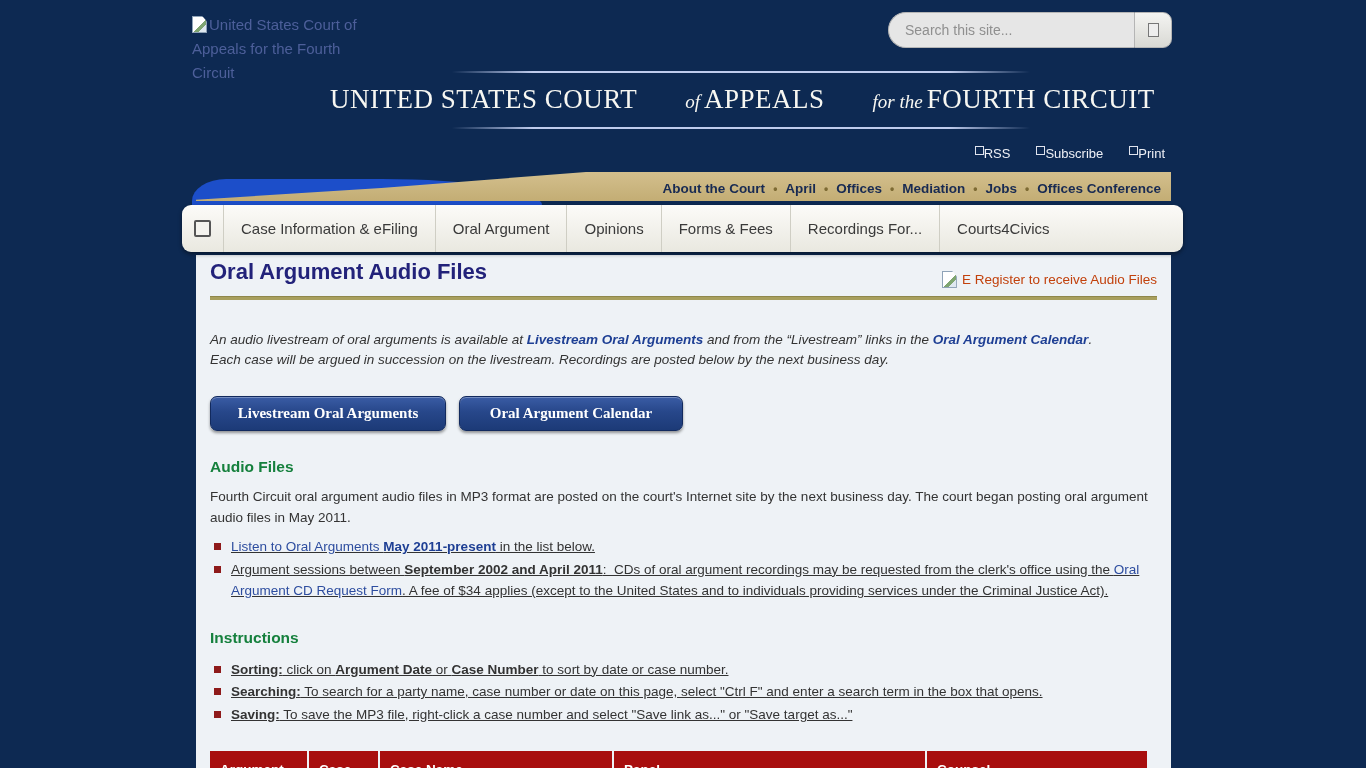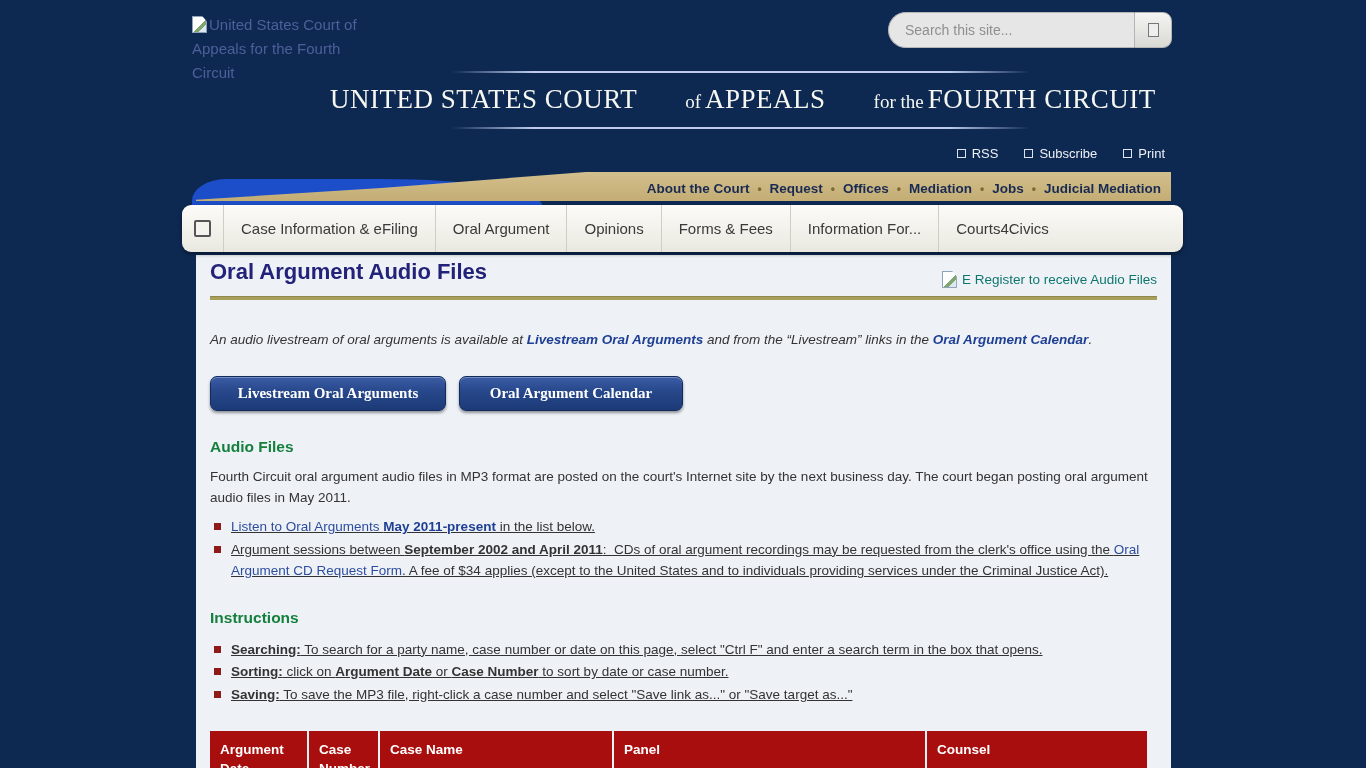--- a/index.html
+++ b/index.html
@@ -18,24 +18,24 @@
   .search input::placeholder { color:#8f8f8f; }
   .search button { width:38px; height:36px; border:1px solid #b5b5b5; border-radius:0 9px 9px 0;
     background:linear-gradient(#f4f4f2,#d9d9d4); cursor:pointer; display:flex; align-items:center; justify-content:center; }
   .search-glyph { display:inline-block; width:11px; height:14px; border:1px solid #777; background:#eee; }
 
   .banner-line { position:absolute; left:452px; width:578px; height:2px;
     background:linear-gradient(90deg,rgba(190,205,240,0) 0%,rgba(200,212,245,.95) 14%,rgba(200,212,245,.95) 86%,rgba(190,205,240,0) 100%); }
   .banner-line.top { top:71px; } .banner-line.bottom { top:127px; }
   .banner { position:absolute; left:330px; top:84px; width:810px; text-align:center; white-space:nowrap;
     color:#f7f7f2; font-family:"Liberation Serif", serif; font-size:27px; letter-spacing:.5px; }
-  .banner .sm { font-size:19px; letter-spacing:0; padding:0 4px;margin-left:44px; }
+  .banner .sm { font-size:19px; font-style:italic; letter-spacing:0; padding:0 4px;margin-left:44px; }
 
   .utility { position:absolute; top:146px; right:201px; color:#eef0f6; font-size:13px; display:flex; gap:26px; }
-  .utility a { color:#eef0f6; text-decoration:none; display:flex; align-items:center; gap:6px; }
+  .utility a { color:#eef0f6; text-decoration:none; display:flex; gap:0; }
   .box-glyph { display:inline-block; width:9px; height:9px; border:1px solid #dfe3ee; background:transparent; }
 
   
   .blue-swoosh { position:absolute; left:192px; top:179px; width:350px; height:28px; background:#1c4ec9; z-index:1;
     border-top-left-radius:34px 22px; border-top-right-radius:160px 26px; }
   .gold-band { position:absolute; left:196px; top:172px; width:975px; height:29px; z-index:2;
     background:linear-gradient(#d3bf8d,#c3ad74); clip-path:polygon(0 96%,19% 55%,40% 0,100% 0,100% 100%,0 100%); }
   .topnav { position:absolute; right:10px; bottom:5px; font-size:13.5px; font-weight:bold; color:#182a52; white-space:nowrap; }
   .topnav a { color:#182a52; text-decoration:none; }
   .topnav .sep { color:#7d6a33; padding:0 8px; font-size:12px; }
@@ -46,21 +46,21 @@
     display:flex; align-items:stretch; overflow:hidden; }
   .mainnav .tab { display:flex; align-items:center; padding:5px 17px; font-size:15px; color:#3a3a3a;
     text-decoration:none; border-left:1px solid #cfceC4; border-left-color:#cfcec4; }
   .mainnav .tab.home { border-left:none; padding:0 12px; }
   .home-glyph { display:inline-block; width:17px; height:17px; border:2px solid #555; border-radius:2px; background:#f4f3ee; }
 
   
   .panel { position:absolute; left:196px; top:255px; width:975px; height:513px; background:#eef2f6; z-index:2;
     padding:0 14px; color:#333; font-size:13.5px; overflow:hidden; }
   .page-title { margin-top:4px; font-size:22px; font-weight:bold; color:#22227a; }
-  .register { position:absolute; top:16px; right:14px; font-size:13.5px; color:#0f766e; text-decoration:none;
+  .register { position:absolute; top:16px; right:14px; font-size:13.5px; color:#c2410c; text-decoration:none;
     display:flex; align-items:center; gap:3px; }
   .gold-rule { margin-top:11px; height:4px; background:#a89f5d; border-top:1px solid #8f874b; }
 
   .intro { margin-top:30px; line-height:20px;font-style:italic; }
   a.inline-link { color:#2d4d9f; text-decoration:none; }
   a.inline-link.b, .navlink { font-weight:bold; color:#1e3f94; }
   .b { font-weight:bold; }
 
   .btn-row { margin-top:26px; display:flex; gap:13px; }
   .btn { display:inline-block; padding:8px 0; width:236px; text-align:center; text-decoration:none;
@@ -114,48 +114,49 @@
       </a>
     <a href="#">
         <span class="box-glyph"></span>
         <span>Print</span>
       </a>
   </div>
 
   <div class="blue-swoosh"></div>
   <div class="gold-band">
     <nav class="topnav">
-      <a href="#">About the Court</a><span class="sep">•</span><a href="#">Request</a><span class="sep">•</span><a href="#">Offices</a><span class="sep">•</span><a href="#">Mediation</a><span class="sep">•</span><a href="#">Jobs</a><span class="sep">•</span><a href="#">Judicial Mediation</a>
+      <a href="#">About the Court</a><span class="sep">•</span><a href="#">April</a><span class="sep">•</span><a href="#">Offices</a><span class="sep">•</span><a href="#">Mediation</a><span class="sep">•</span><a href="#">Jobs</a><span class="sep">•</span><a href="#">Offices Conference</a>
     </nav>
   </div>
 
   <nav class="mainnav">
     <a class="tab home" href="#">
         <span class="home-glyph"></span>
       </a>
     <a class="tab" href="#">Case Information &amp; eFiling</a>
     <a class="tab" href="#">Oral Argument</a>
     <a class="tab" href="#">Opinions</a>
     <a class="tab" href="#">Forms &amp; Fees</a>
-    <a class="tab" href="#">Information For...</a>
+    <a class="tab" href="#">Recordings For...</a>
     <a class="tab" href="#">Courts4Civics</a>
   </nav>
 
   <main class="panel">
 
     <a class="register" href="#">
         <span class="broken-img"></span>
         <span>E Register to receive Audio Files</span>
       </a>
 
     <h1 class="page-title">Oral Argument Audio Files</h1>
     <div class="gold-rule"></div>
 
     <p class="intro">
       <span>An audio livestream of oral arguments is available at </span><a href="#" class="inline-link b">Livestream Oral Arguments</a><span> and from the “Livestream” links in the </span><a href="#" class="inline-link b">Oral Argument Calendar</a><span>.</span><br>
+      <span>Each case will be argued in succession on the livestream. Recordings are posted below by the next business day.</span>
     </p>
 
     <div class="btn-row">
       <a class="btn" href="#">Livestream Oral Arguments</a>
       <a class="btn second" href="#">Oral Argument Calendar</a>
     </div>
 
     <h2 class="section-h">Audio Files</h2>
     <p class="para">Fourth Circuit oral argument audio files in MP3 format are posted on the court's Internet site by the next business day. The court began posting oral argument audio files in May 2011.</p>
 
@@ -168,25 +169,25 @@
         <span class="marker"></span>
         <span class="txt"><span>Argument sessions between </span><span class="b">September 2002 and April 2011</span><span>: &nbsp;CDs of oral argument recordings may be requested from the clerk's office using the </span><a href="#" class="inline-link">Oral Argument CD Request Form</a><span>. A fee of $34 applies (except to the United States and to individuals providing services under the Criminal Justice Act).</span></span>
       </div>
     </div>
 
     <h2 class="section-h">Instructions</h2>
 
     <div class="bullets" style="margin-top:12px;">
       <div class="bullet">
         <span class="marker"></span>
+        <span class="txt"><span class="b">Sorting:</span><span> click on </span><span class="b">Argument Date</span><span> or </span><span class="b">Case Number</span><span> to sort by date or case number.</span></span>
+      </div>
+      <div class="bullet">
+        <span class="marker"></span>
         <span class="txt"><span class="b">Searching:</span><span> To search for a party name, case number or date on this page, select "Ctrl F" and enter a search term in the box that opens.</span></span>
-      </div>
-      <div class="bullet">
-        <span class="marker"></span>
-        <span class="txt"><span class="b">Sorting:</span><span> click on </span><span class="b">Argument Date</span><span> or </span><span class="b">Case Number</span><span> to sort by date or case number.</span></span>
       </div>
       <div class="bullet">
         <span class="marker"></span>
         <span class="txt"><span class="b">Saving:</span><span> To save the MP3 file, right-click a case number and select "Save link as..." or "Save target as..."</span></span>
       </div>
     </div>
 
     <table class="audio-table">
       <colgroup>
         <col style="width:97px">

